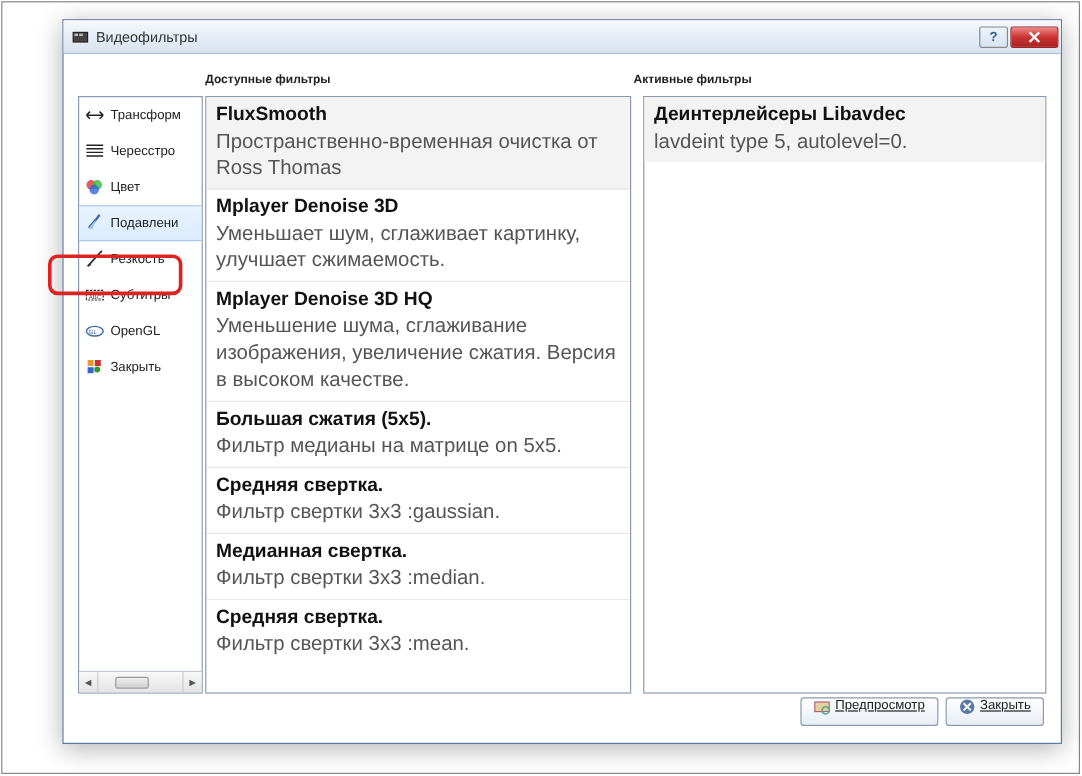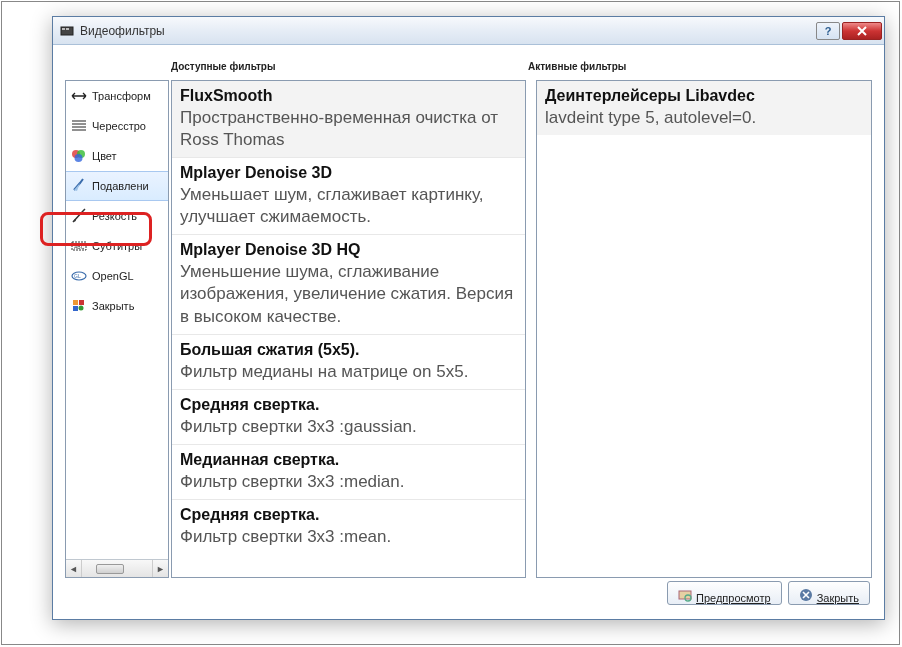--- a/index.html
+++ b/index.html
@@ -30,21 +30,21 @@
 .sb-arrow:last-child { border-right:none; border-left:1px solid #ccc; }
 .sb-thumb { width: 28px; height: 10px; margin-left: 14px; background: linear-gradient(to bottom,#f0f0f0,#d0d0d0); border:1px solid #999; border-radius:2px; }
 .avail { width: 355px; margin-left: 2px; border: 1px solid #8a9bb0; background: #fff; overflow: auto; }
 .active { flex: 1; margin-left: 10px; border: 1px solid #8a9bb0; background: #fff; }
 .filter-item { padding: 6px 8px 6px 8px; border-bottom: 1px solid #e8e8e8; }
 .filter-item .fname { font-weight: bold; font-size: 16px; color: #111; margin-bottom: 2px; }
 .filter-item .fdesc { font-size: 17px; color: #555; line-height: 1.3; }
 .filter-item.last { border-bottom: none; }
 .filter-item.hdr-sel { background: #f3f3f3; }
 .footer { position: absolute; bottom: 14px; right: 14px; display: flex; gap: 6px; }
-.btn { height: 24px; padding: 0 10px; border: 1px solid #8a9bb0; border-radius: 3px; background: linear-gradient(to bottom,#fefefe,#e8eef6); display: flex; align-items: flex-end; gap: 4px; font-size: 11px; color: #222; cursor: default; }
+.btn { height: 24px; padding: 0 10px; border: 1px solid #8a9bb0; border-radius: 3px; background: linear-gradient(to bottom,#fefefe,#e8eef6); display: flex; align-items: flex-start; gap: 4px; font-size: 11px; color: #222; cursor: default; }
 .btn .u { text-decoration: underline; }
 .highlight { position: absolute; border: 3px solid #d22; border-radius: 8px; pointer-events: none; }
 .hl1 { top: 212px; left: 40px; width: 112px; height: 34px; }
 </style>
 </head>
 <body>
 <div class="outer-frame"></div>
 
 <div class="window">
   <div class="titlebar">

